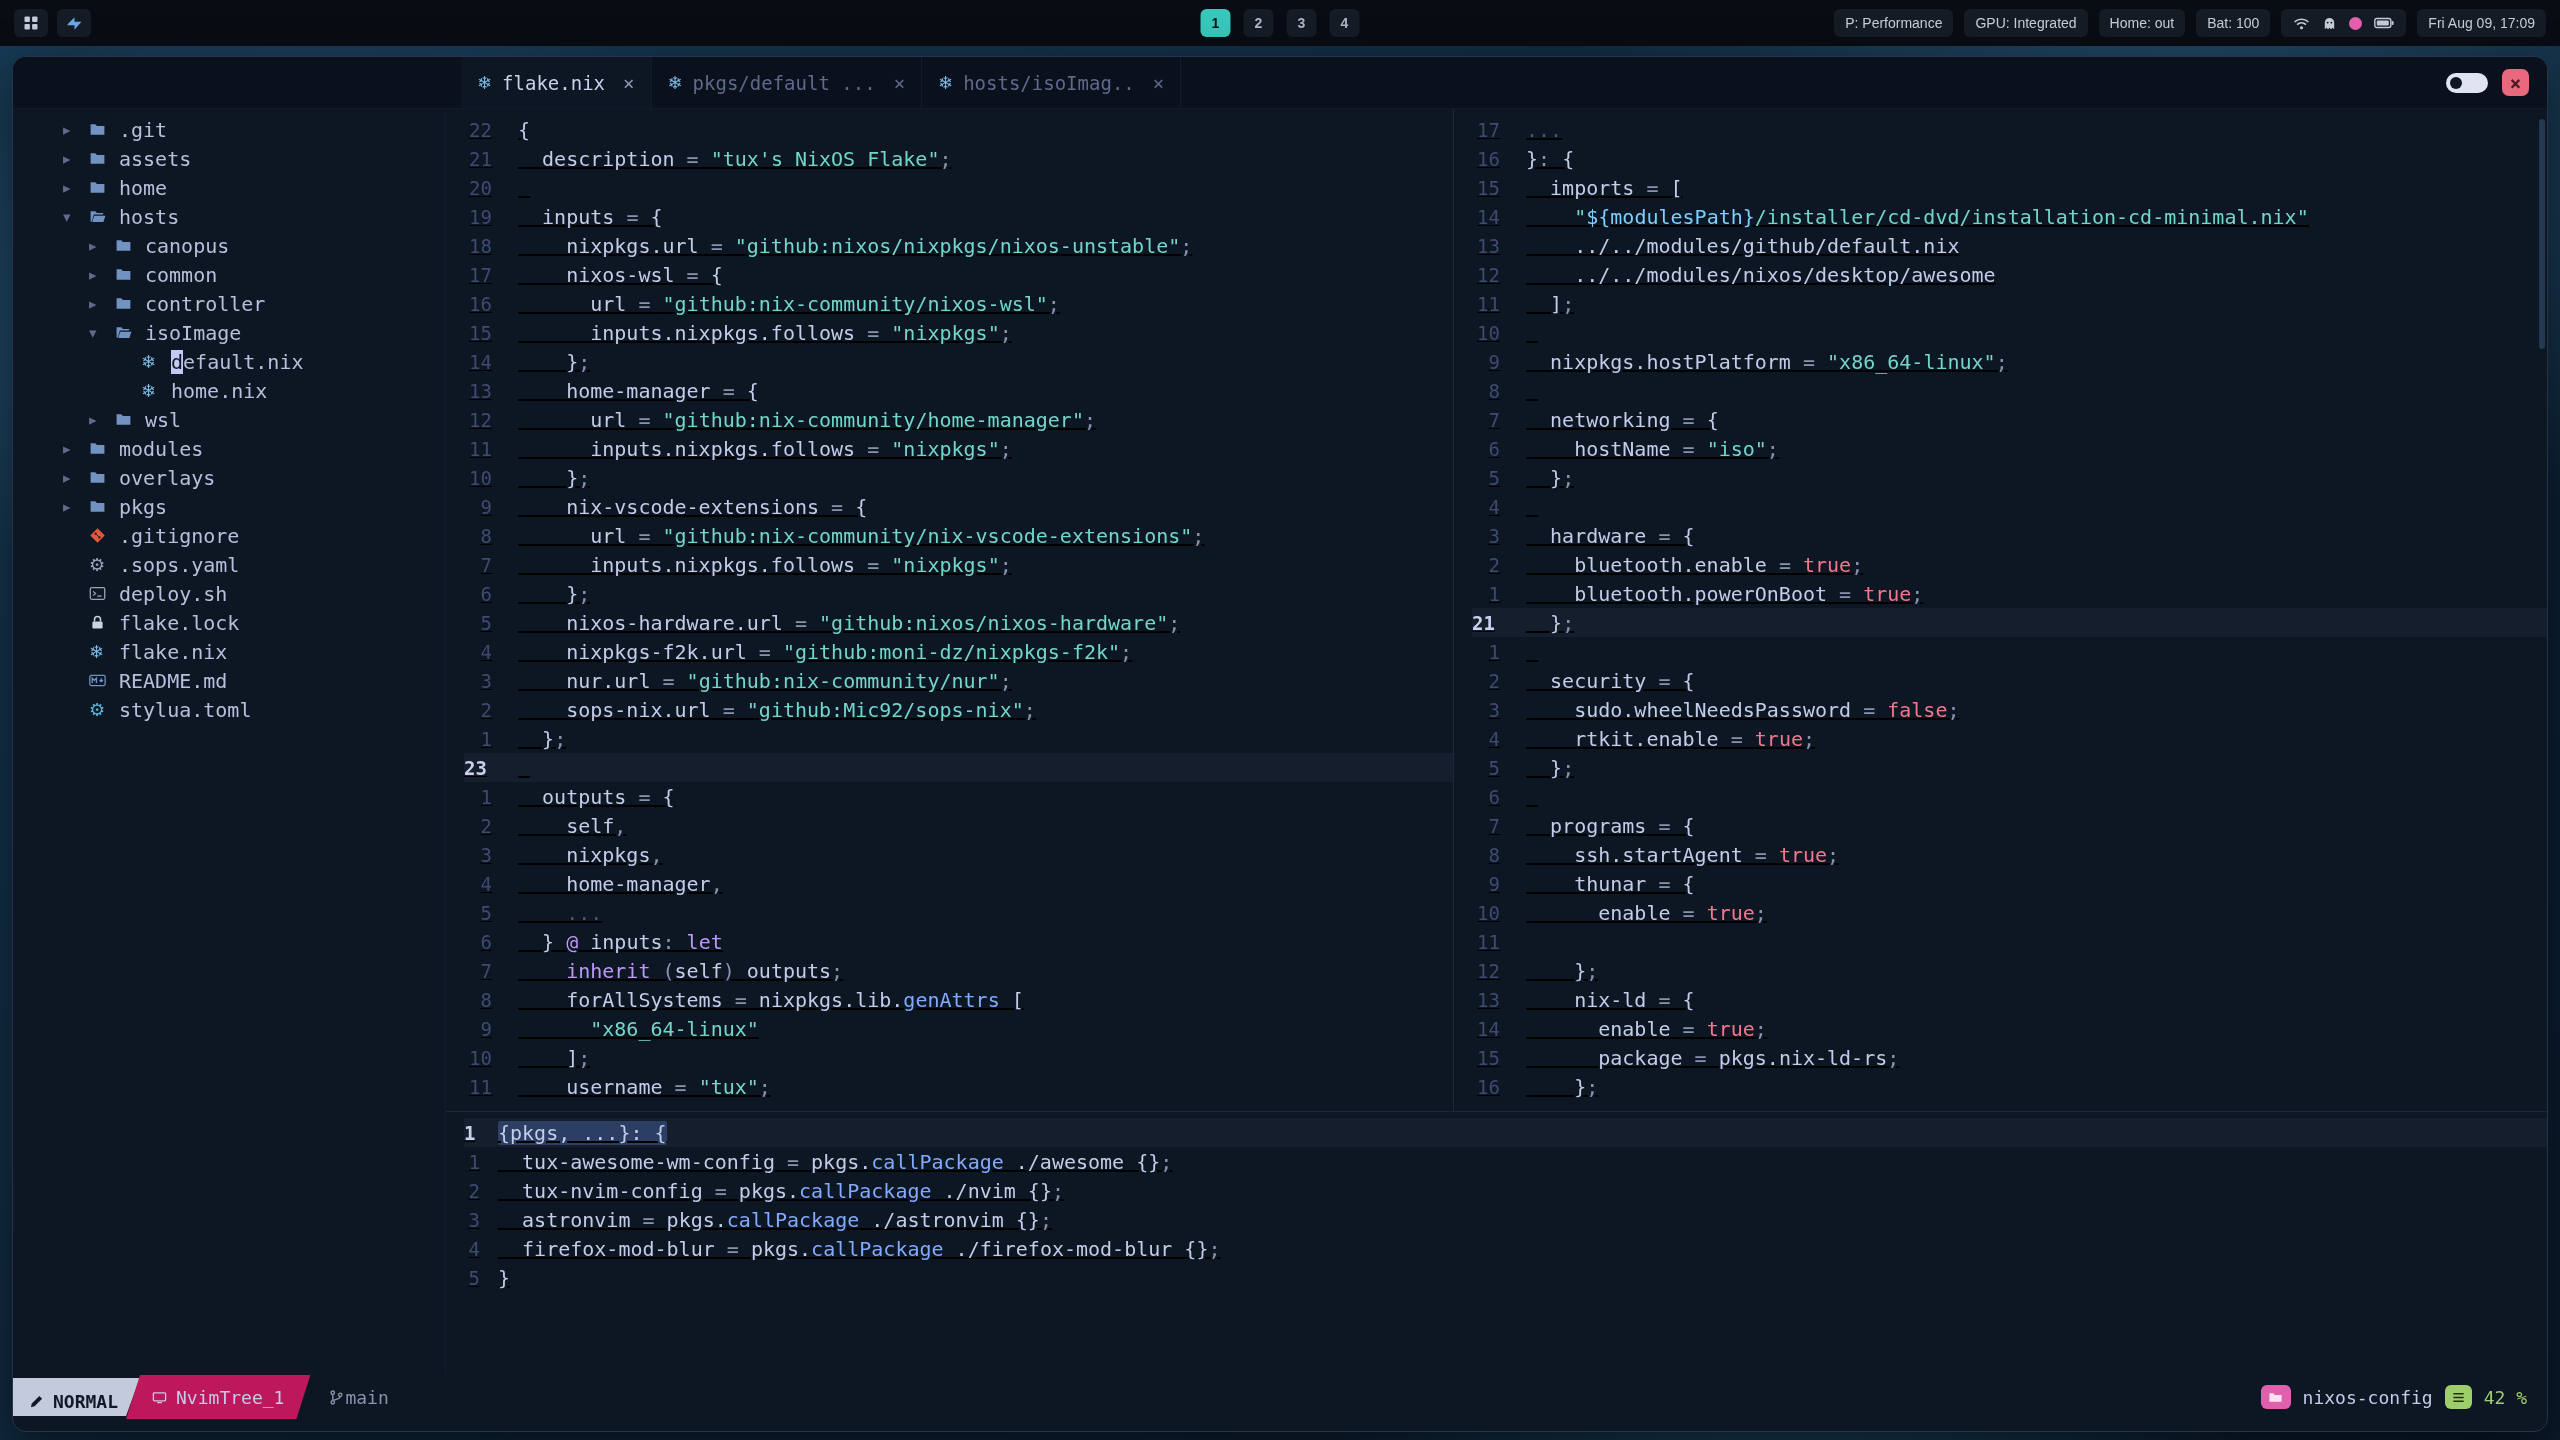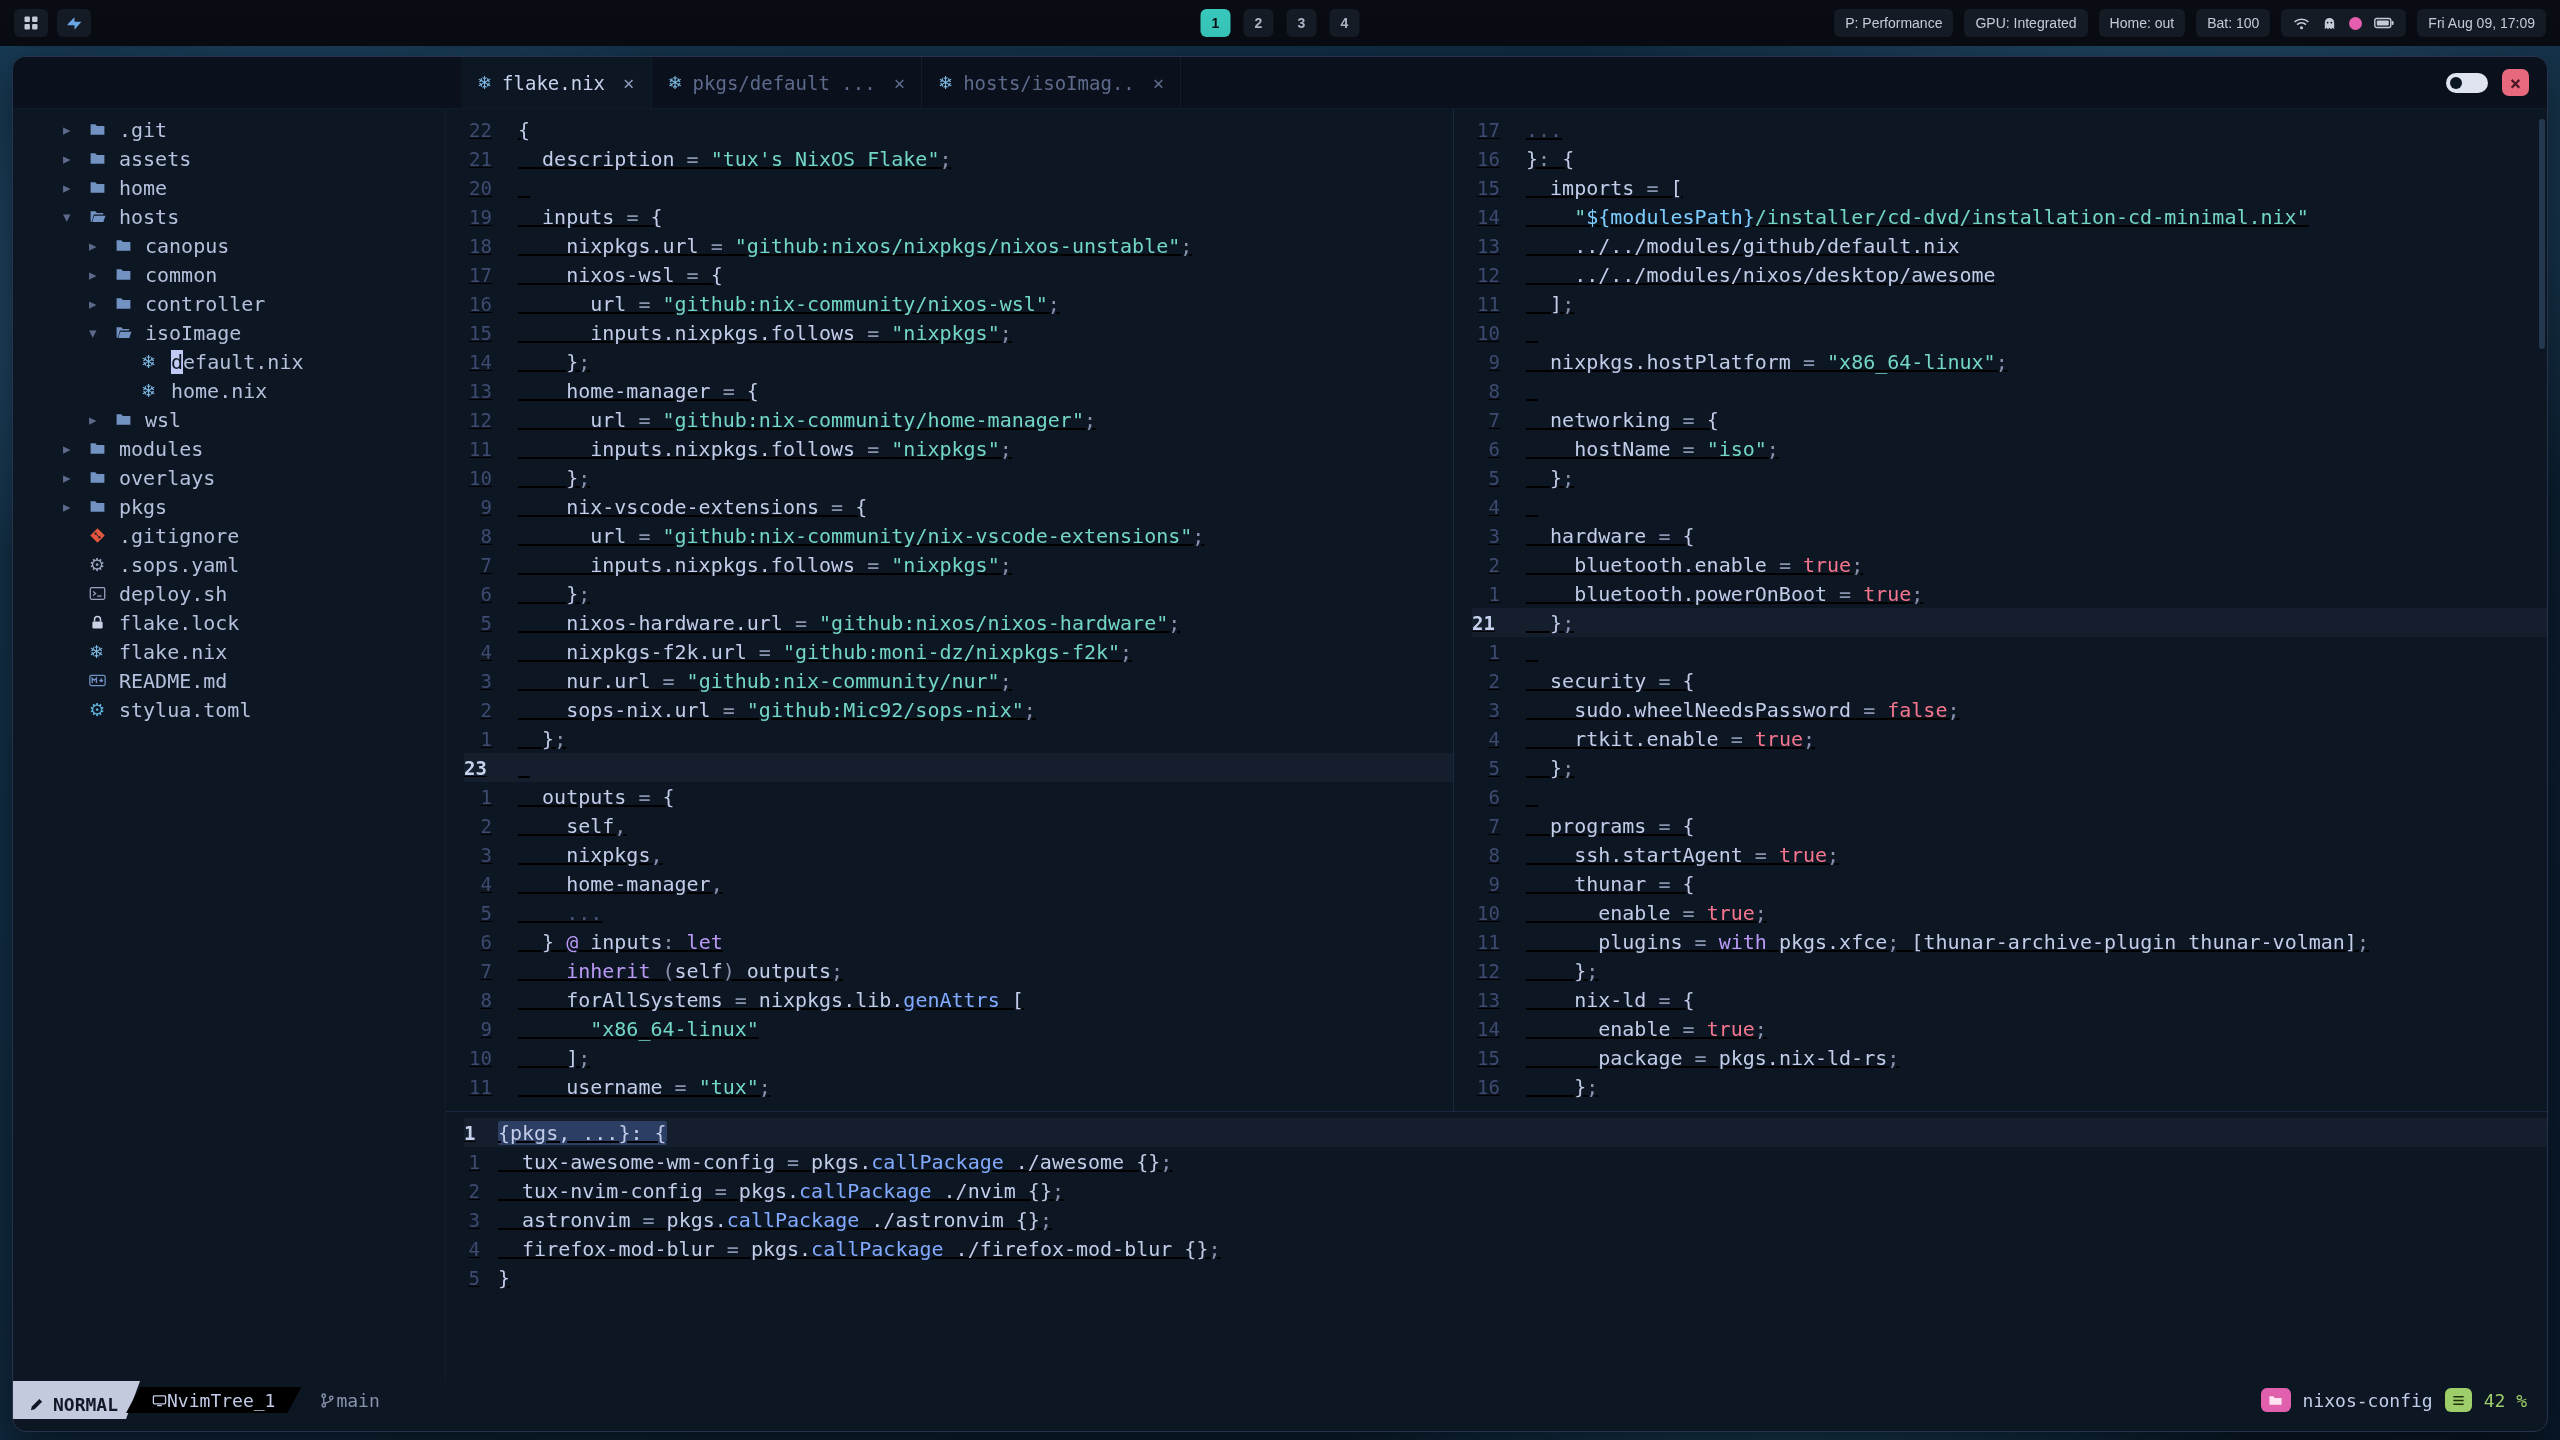--- a/index.html
+++ b/index.html
@@ -95,22 +95,22 @@
   .t-b{color:#f7768e} .t-f{color:#82aaff} .t-d{color:#4a5578} .t-i{color:#7dcfff}
   .t-v{background:#2c3e63; color:#c3cce8; border-radius:2px;}
   .vscroll{position:absolute; right:2px; top:10px; width:6px; height:230px;
     border-radius:3px; background:#24384f;}
 
   
   .statusline{flex:0 0 38px; display:flex; align-items:center; font-size:18px;}
   .seg-mode{background:#c3cade; color:#121826; font-weight:bold; height:38px;
     display:flex; align-items:center; gap:9px; padding:9px 22px 0 16px;
     clip-path:polygon(0 0,100% 0,calc(100% - 14px) 100%,0 100%);}
-  .seg-buf{background:#000000; color:#c3cce8; height:26px; display:flex; align-items:center;
-    padding:0 26px; margin-left:-14px;
+  .seg-buf{background:#be185d; color:#c3cce8; height:44px; display:flex; align-items:center;
+    gap:9px; padding:0 26px; margin-left:-14px;
     clip-path:polygon(14px 0,100% 0,calc(100% - 14px) 100%,0 100%);}
   .branch{display:flex; align-items:center; color:#8a93ae; margin-left:18px;}
   .sl-right{margin-left:auto; display:flex; align-items:center; gap:12px; padding-right:20px;}
   .chip-pink{width:30px; height:24px; border-radius:6px; background:#e060ae; color:#ffe3f2;
     display:flex; align-items:center; justify-content:center;}
   .project{color:#c3cce8;}
   .chip-green{width:27px; height:24px; border-radius:6px; background:#9ece6a; color:#20300f;
     display:flex; align-items:center; justify-content:center;}
   .scrolltxt{color:#9ece6a;}
 </style>
@@ -333,21 +333,21 @@
                 <div class="line"><span class="ln">1</span><span class="code">&nbsp;</span></div>
                 <div class="line"><span class="ln">2</span><span class="code"><span class="t-n">  security </span><span class="t-p">= </span><span class="t-n">{</span></span></div>
                 <div class="line"><span class="ln">3</span><span class="code"><span class="t-n">    sudo.wheelNeedsPassword </span><span class="t-p">= </span><span class="t-b">false</span><span class="t-p">;</span></span></div>
                 <div class="line"><span class="ln">4</span><span class="code"><span class="t-n">    rtkit.enable </span><span class="t-p">= </span><span class="t-b">true</span><span class="t-p">;</span></span></div>
                 <div class="line"><span class="ln">5</span><span class="code"><span class="t-n">  }</span><span class="t-p">;</span></span></div>
                 <div class="line"><span class="ln">6</span><span class="code">&nbsp;</span></div>
                 <div class="line"><span class="ln">7</span><span class="code"><span class="t-n">  programs </span><span class="t-p">= </span><span class="t-n">{</span></span></div>
                 <div class="line"><span class="ln">8</span><span class="code"><span class="t-n">    ssh.startAgent </span><span class="t-p">= </span><span class="t-b">true</span><span class="t-p">;</span></span></div>
                 <div class="line"><span class="ln">9</span><span class="code"><span class="t-n">    thunar </span><span class="t-p">= </span><span class="t-n">{</span></span></div>
                 <div class="line"><span class="ln">10</span><span class="code"><span class="t-n">      enable </span><span class="t-p">= </span><span class="t-b">true</span><span class="t-p">;</span></span></div>
-                <div class="line"><span class="ln">11</span><span class="code"><span class="t-n">      plugins </span><span class="t-p">= </span><span class="t-k">with</span><span class="t-n"> pkgs.xfce</span><span class="t-p">; </span><span class="t-n">[thunar-archive-plugin thunar-volman]</span><span class="t-p">;</span></span></div>
+                <div class="line"><span class="ln">11</span></div>
                 <div class="line"><span class="ln">12</span><span class="code"><span class="t-n">    }</span><span class="t-p">;</span></span></div>
                 <div class="line"><span class="ln">13</span><span class="code"><span class="t-n">    nix-ld </span><span class="t-p">= </span><span class="t-n">{</span></span></div>
                 <div class="line"><span class="ln">14</span><span class="code"><span class="t-n">      enable </span><span class="t-p">= </span><span class="t-b">true</span><span class="t-p">;</span></span></div>
                 <div class="line"><span class="ln">15</span><span class="code"><span class="t-n">      package </span><span class="t-p">= </span><span class="t-n">pkgs.nix-ld-rs</span><span class="t-p">;</span></span></div>
                 <div class="line"><span class="ln">16</span><span class="code"><span class="t-n">    }</span><span class="t-p">;</span></span></div>
               </div>
             <div class="vscroll"></div>
           </div>
         </div>
         <div class="hsep"></div>

